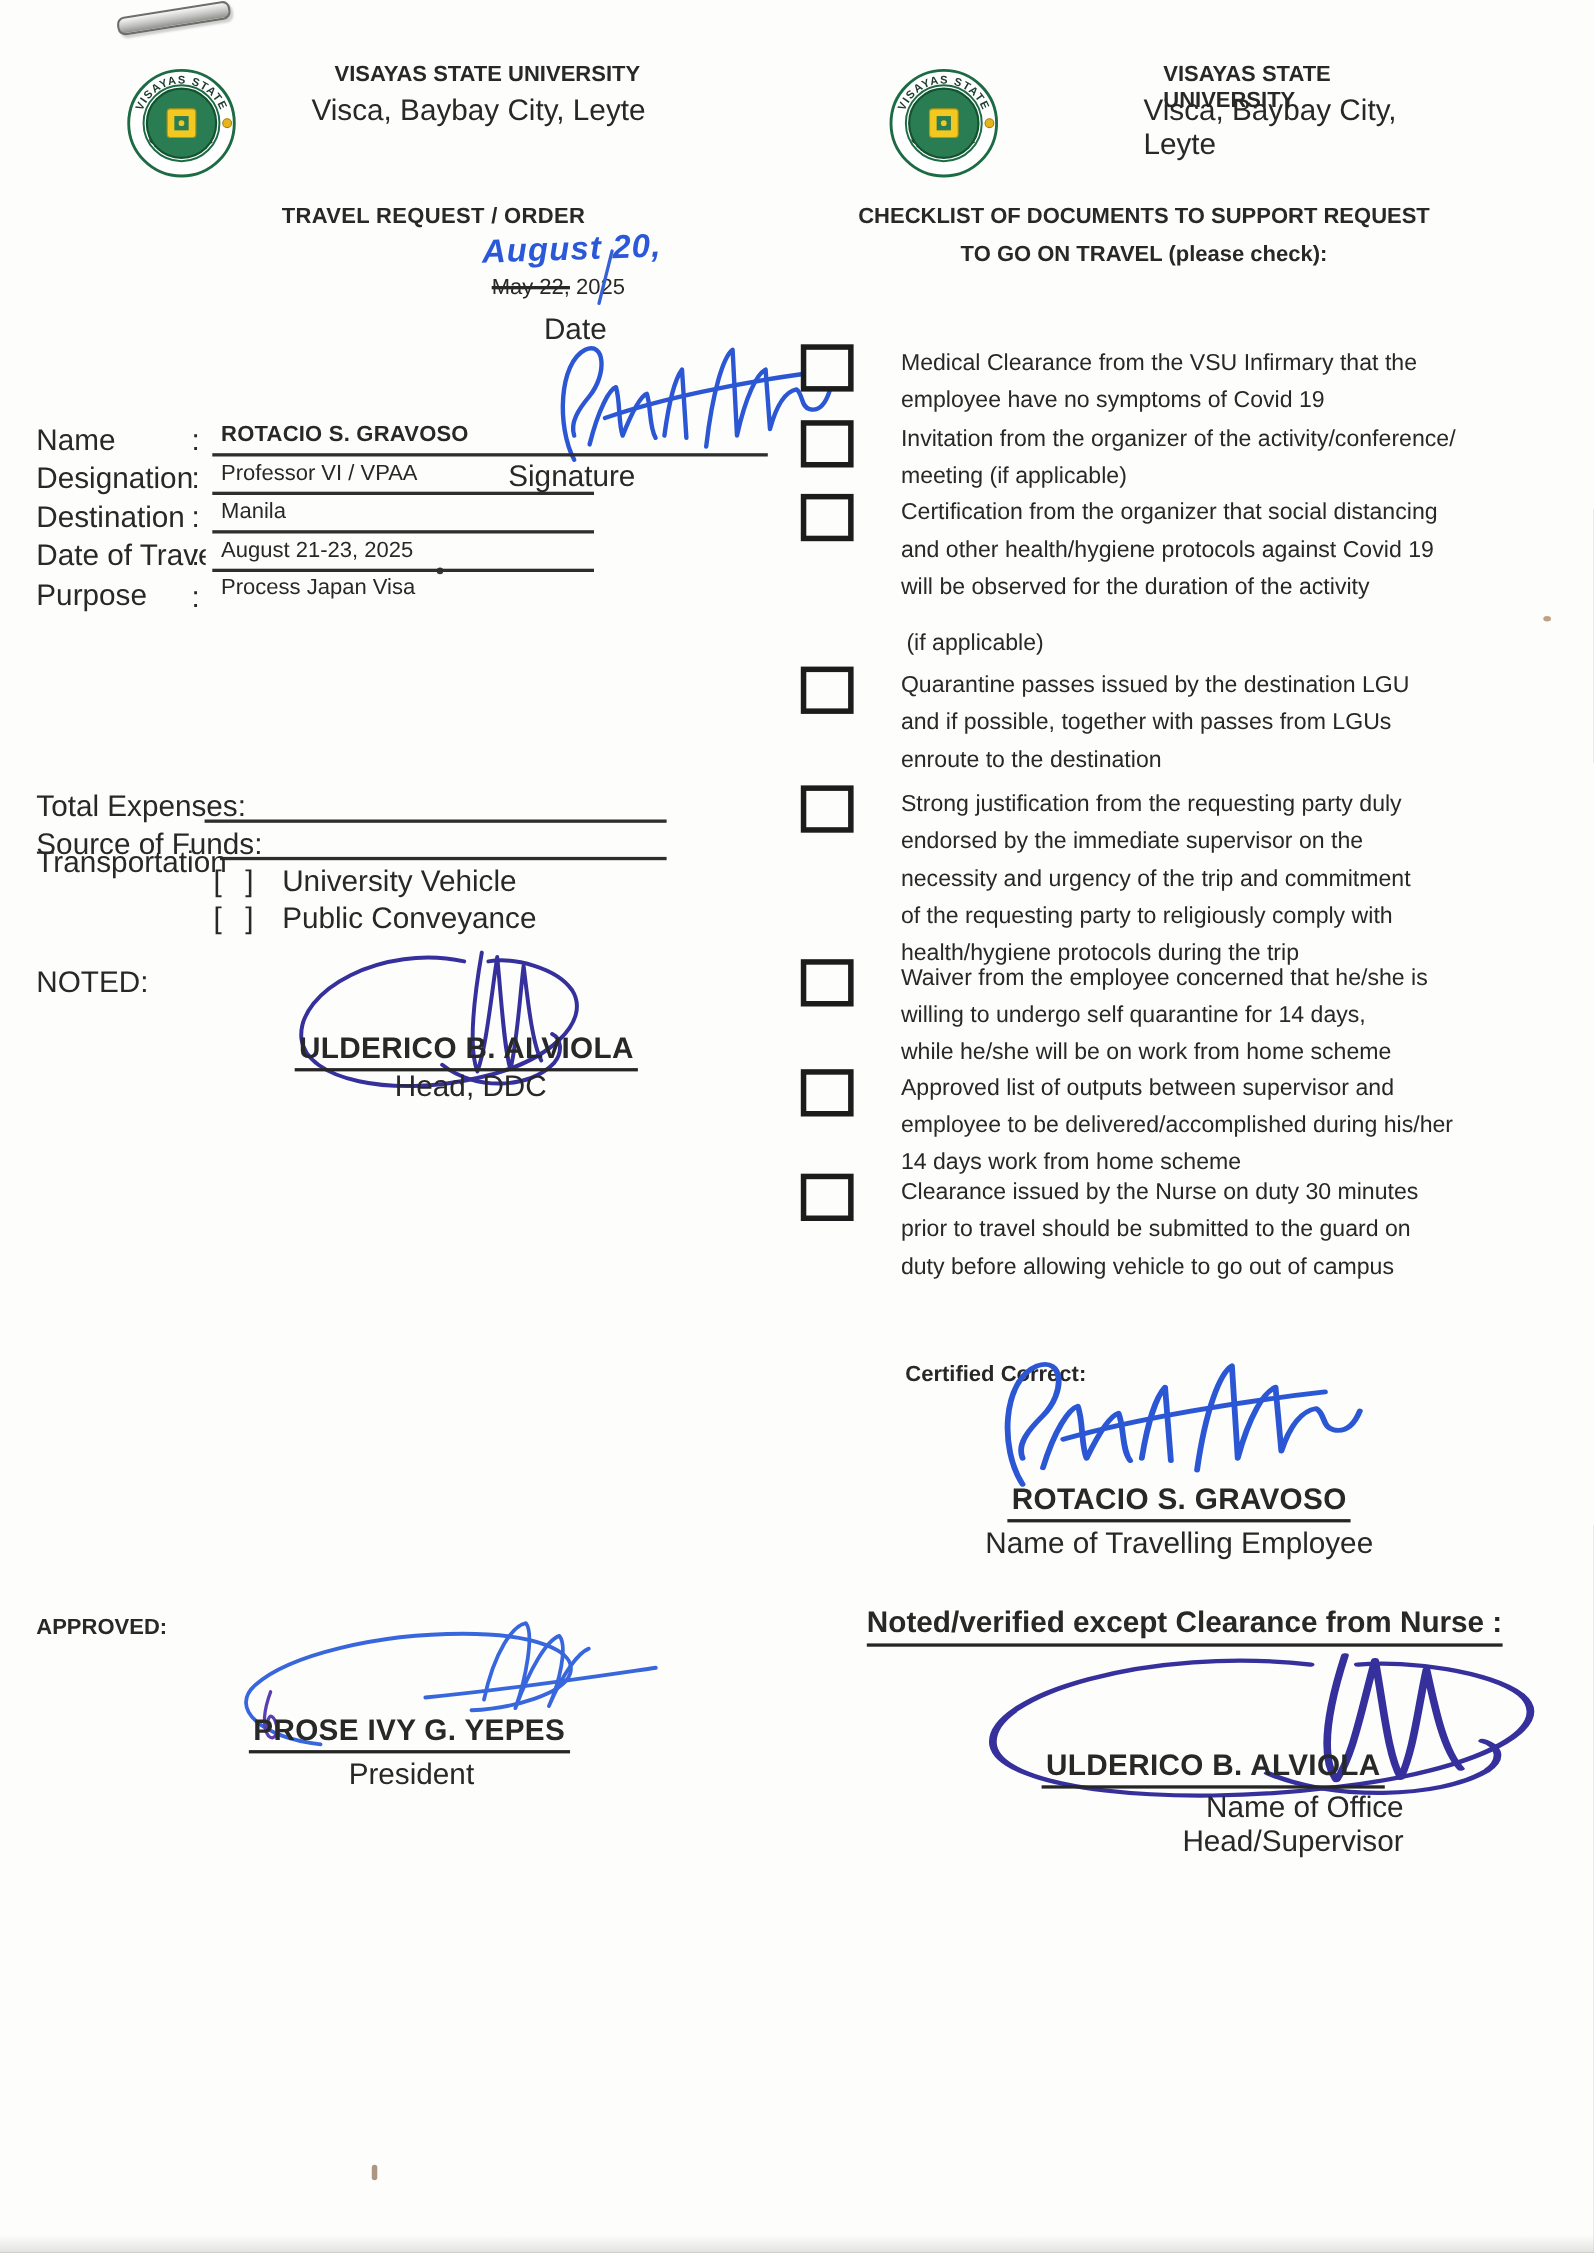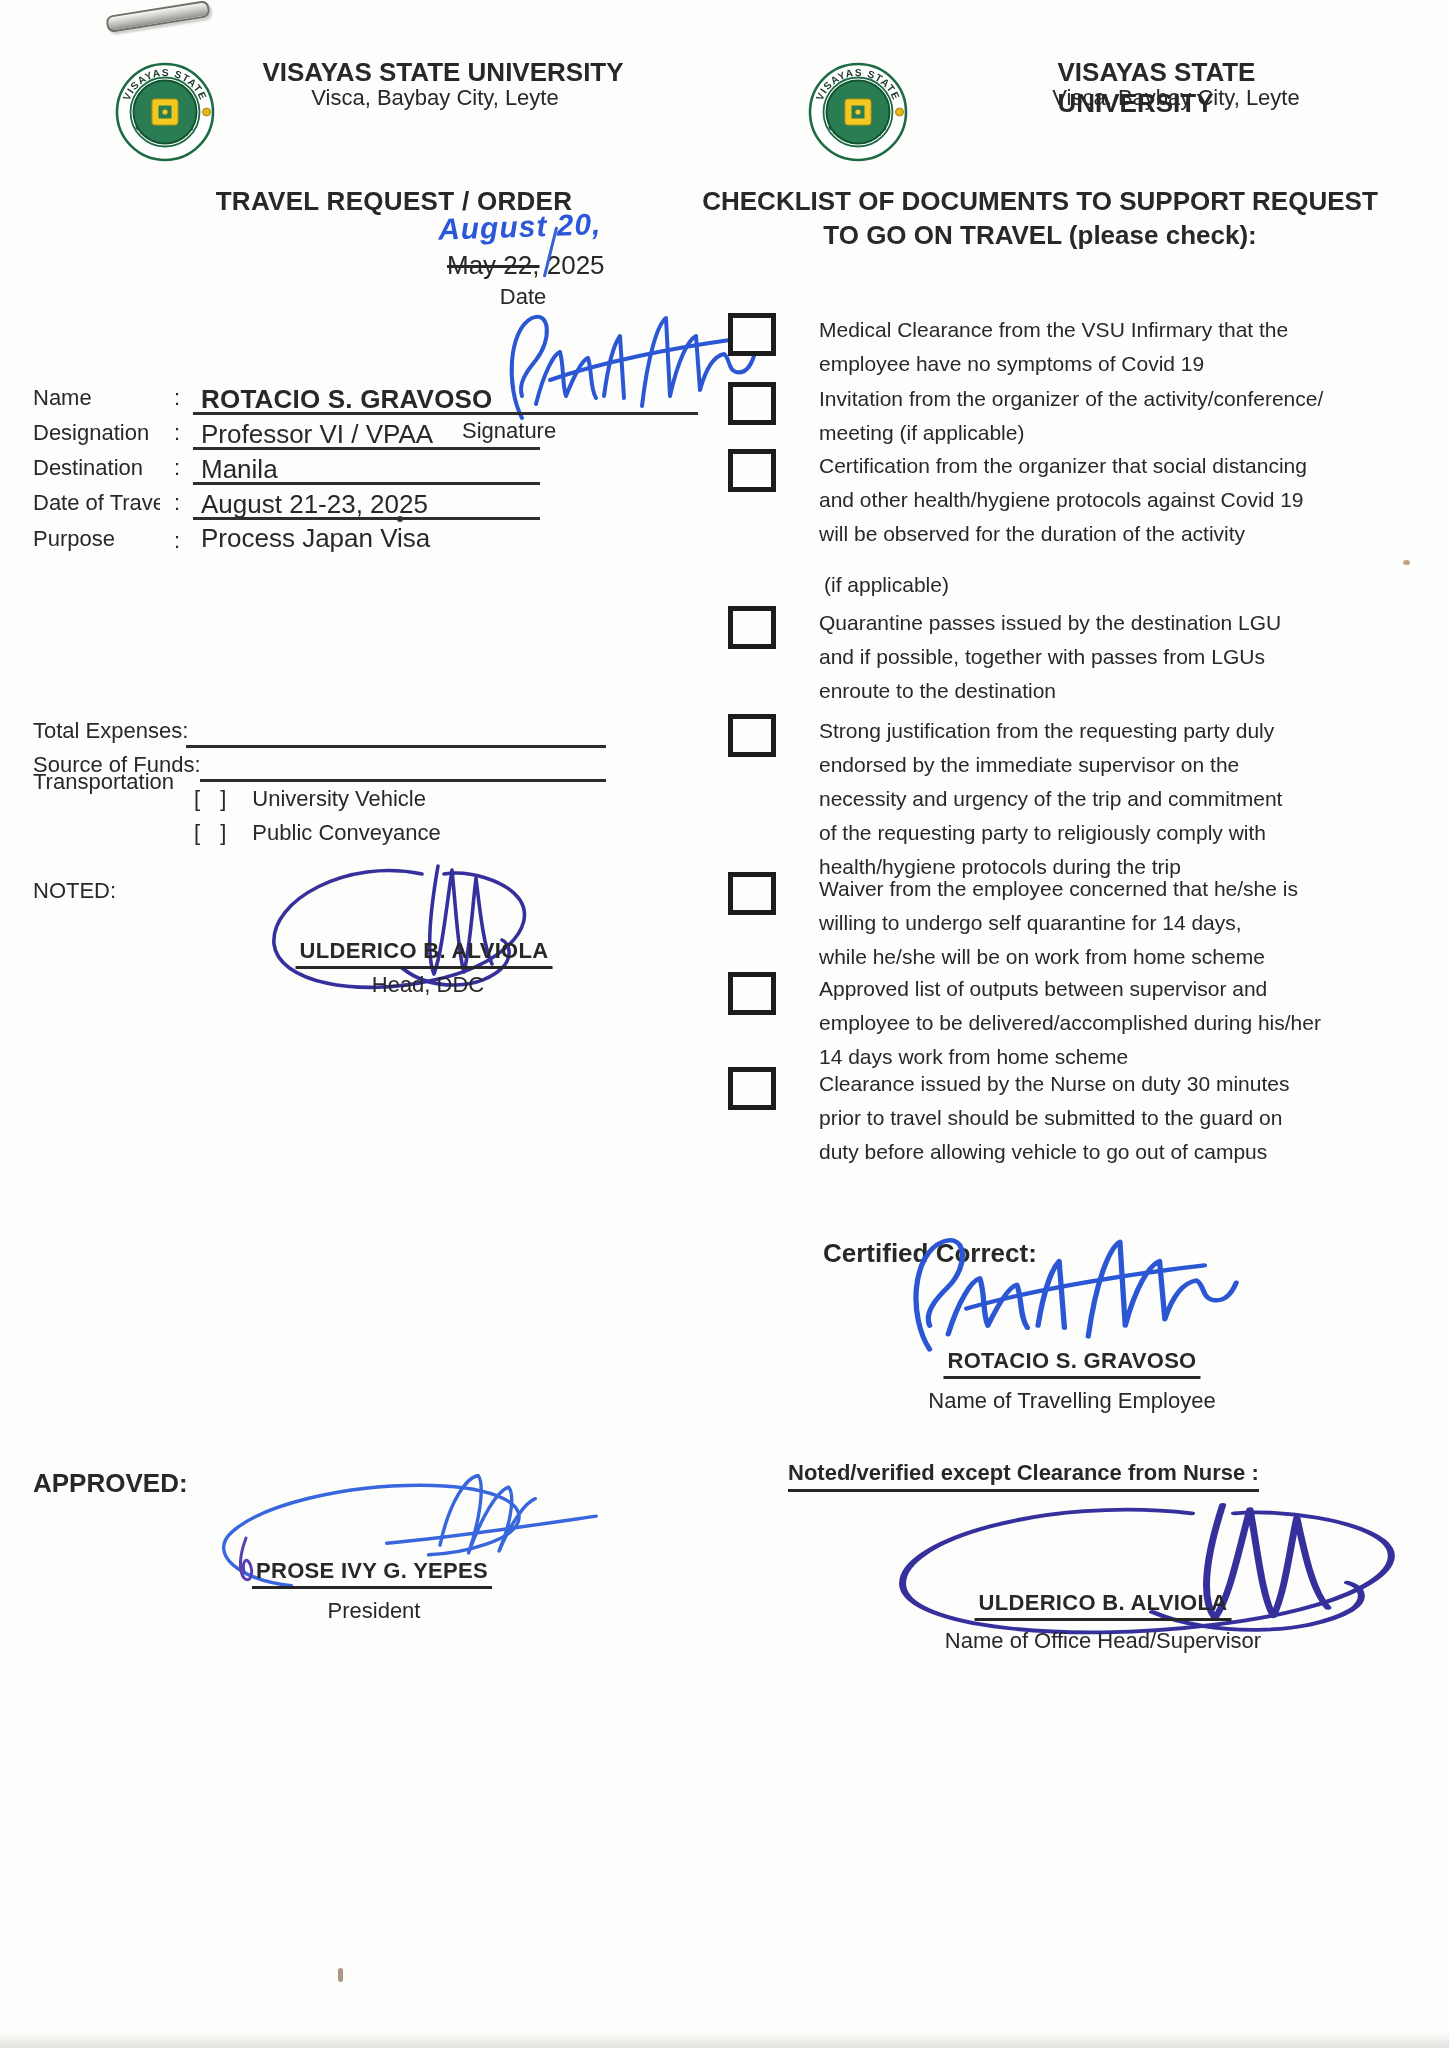--- a/index.html
+++ b/index.html
@@ -3,21 +3,21 @@
 <meta charset="utf-8">
 <style>
   html,body{margin:0;padding:0;background:#9a9a98;}
   .page{
     position:relative;width:1449px;height:2048px;margin:0 auto;
     background:#fdfdfb;overflow:hidden;
     font-family:"Liberation Sans", sans-serif;color:#282828;
   }
   .abs{position:absolute;}
   .b{font-weight:bold;}
-  .c{transform:translateX(-50%);} .fs21{font-size:22px;} .fs22{font-size:26px;}
+  .c{transform:translateX(-50%);} .fs21{font-size:27px;} .fs22{font-size:20px;}
   .line{position:absolute;height:3px;background:#2e2e2e;}
   .name-ul{font-weight:bold;border-bottom:3px solid #262626;padding:0 4px 2px 4px;letter-spacing:.3px;}
   .handwrite{
     color:#2b58d8;font-size:30px;font-style:italic;font-weight:bold;
     letter-spacing:1px;transform:rotate(-2deg);white-space:nowrap;
   }
   .struck{text-decoration:line-through;text-decoration-thickness:2.5px;}
   .chk-item{position:absolute;left:728px;}
   .chk-box{
     position:absolute;width:38px;height:33px;border:5px solid #1c1c1c;

